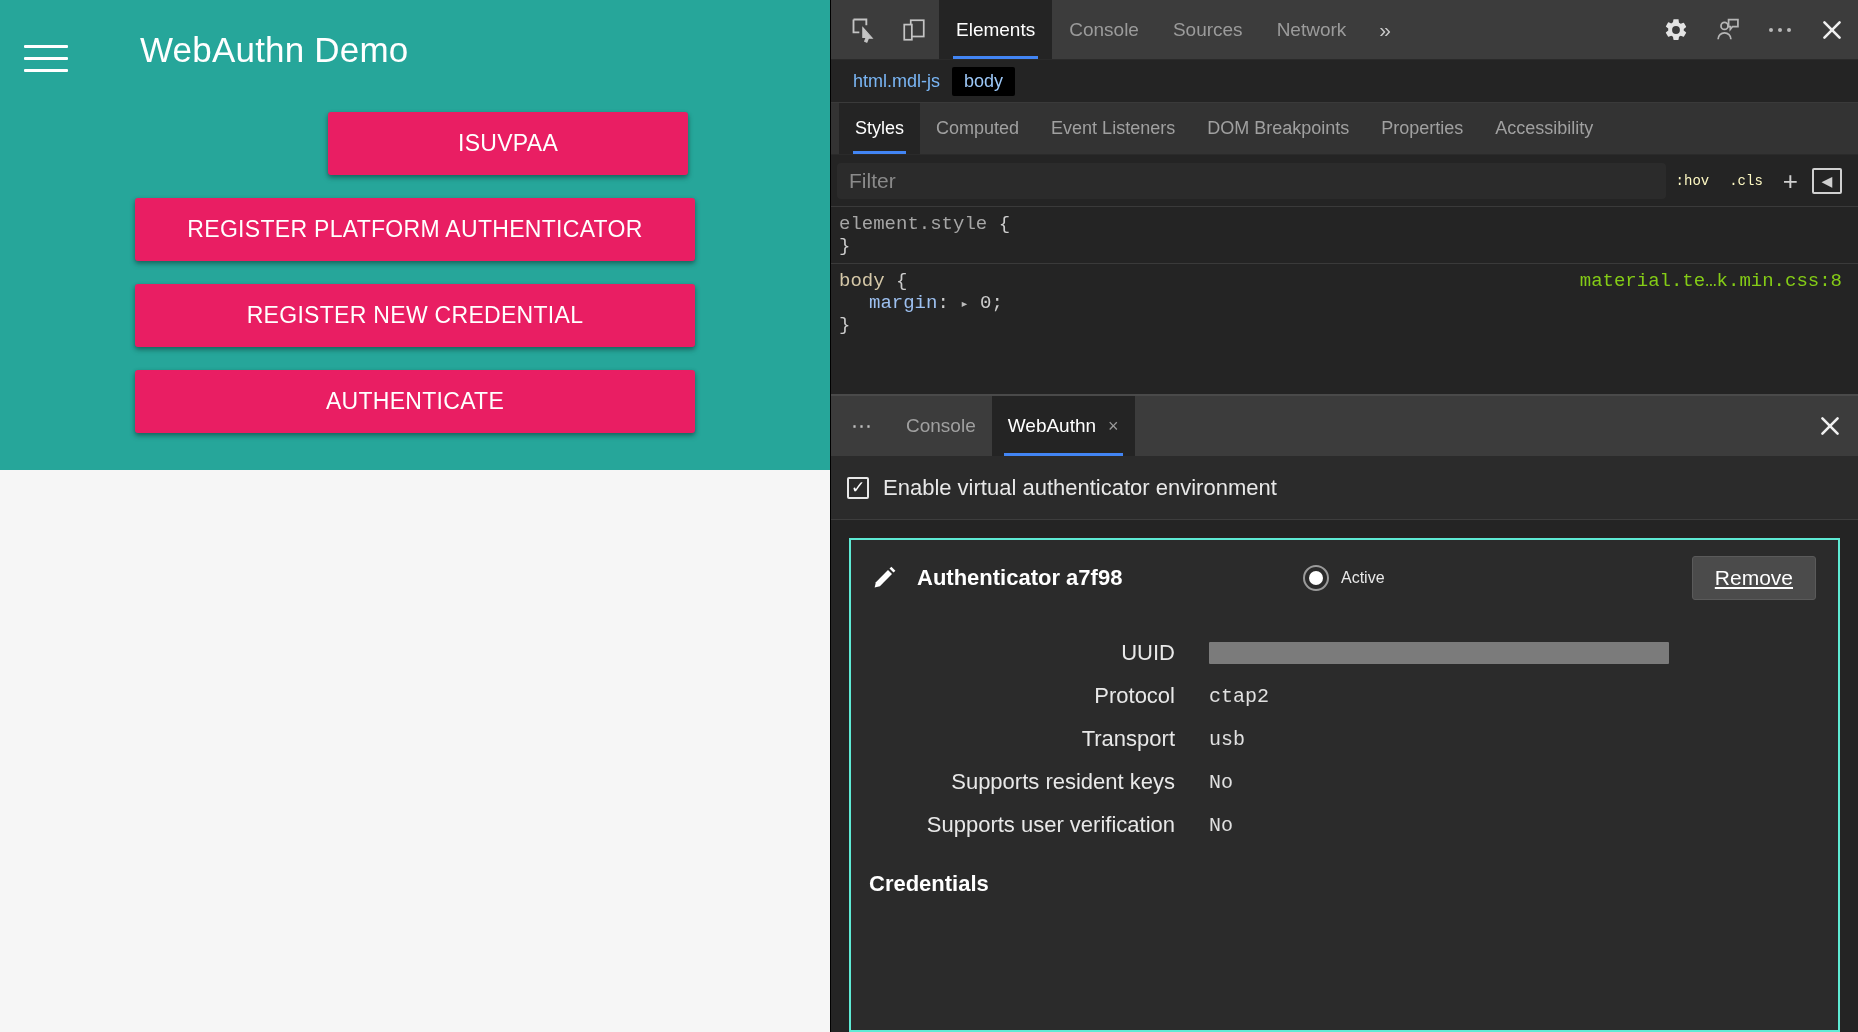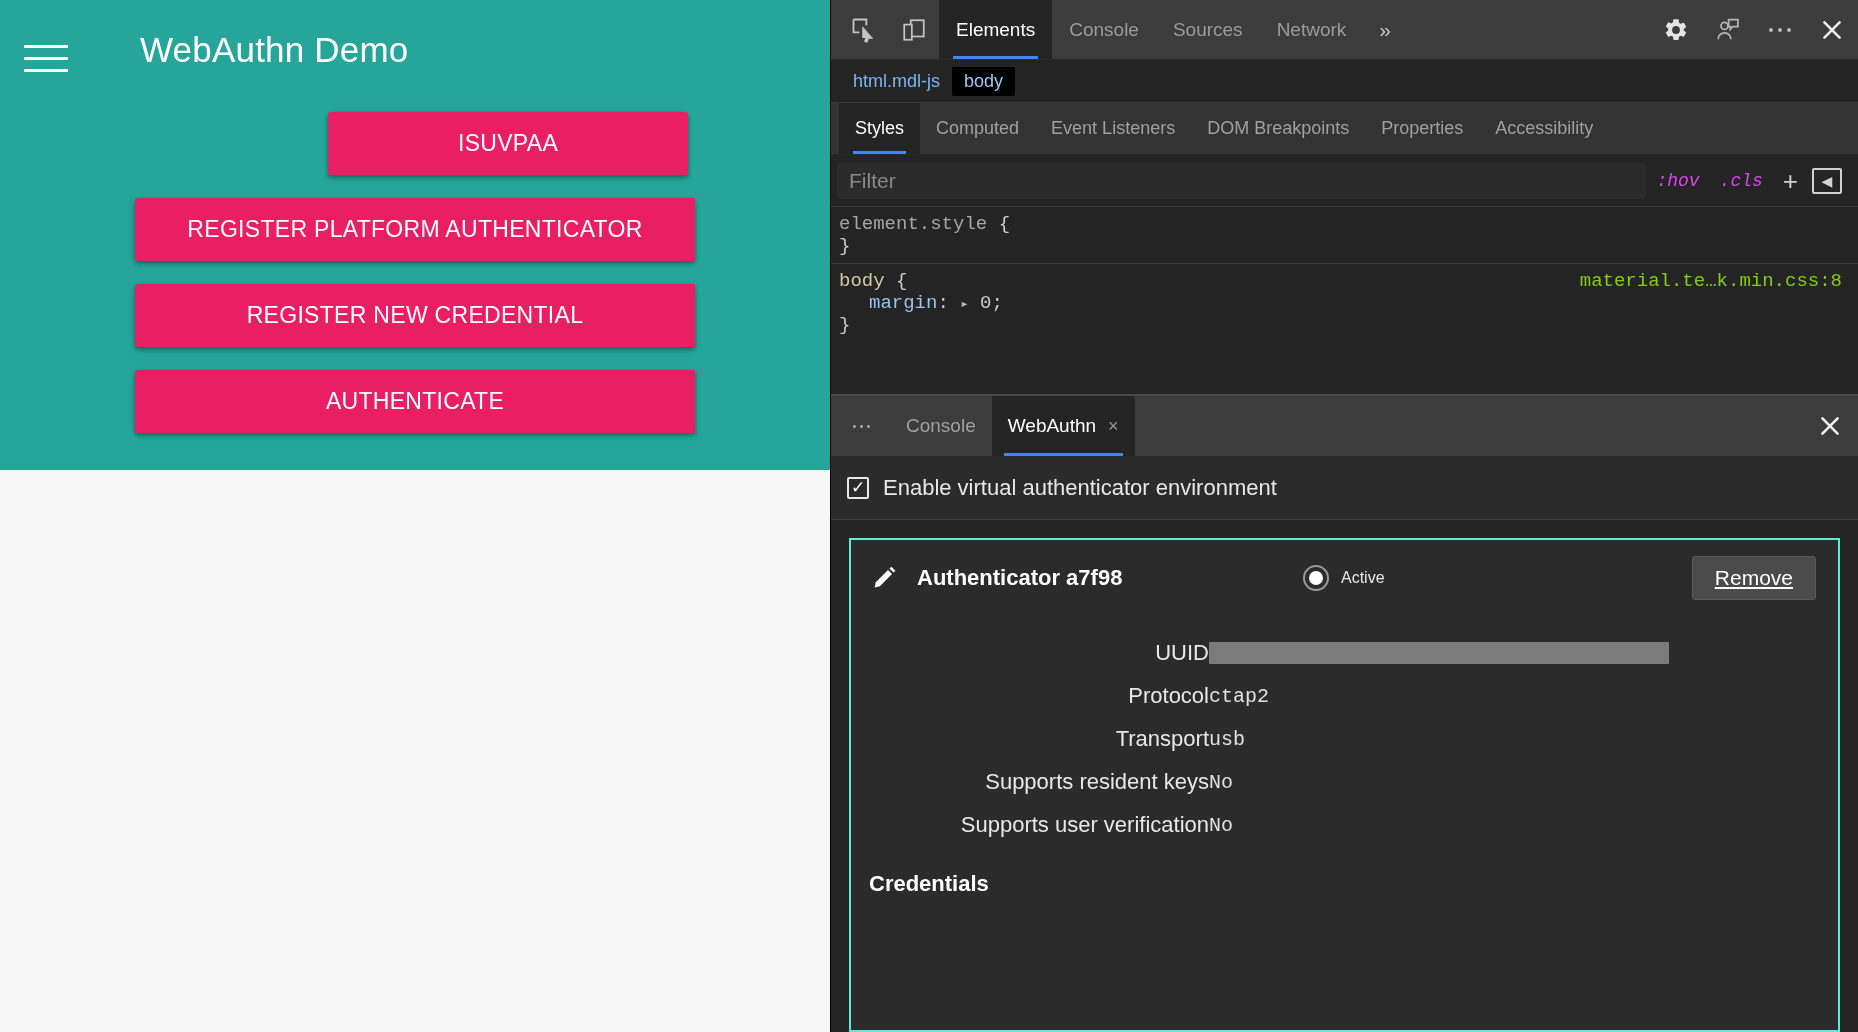--- a/index.html
+++ b/index.html
@@ -156,22 +156,22 @@
     flex: 1; height: 36px;
     background: #2b2b2b; border: none; border-radius: 4px;
     color: #cccccc; font-size: 21px;
     padding: 0 12px;
     font-family: "Liberation Sans", sans-serif;
     outline: none;
   }
   #filter-input::placeholder { color: #8a8a8a; }
   .fb-btn {
     font-family: "Liberation Mono", monospace;
-    font-size: 18px; color: #d946ef;
-    padding: 0 10px; cursor: pointer; font-style: italic;
+    font-size: 14px; color: #fef9c3;
+    padding: 0 10px; cursor: pointer;
   }
   #fb-plus {
     font-size: 26px; color: #d0d0d0; padding: 0 10px; cursor: pointer;
     line-height: 1;
   }
   #fb-sidebar-toggle {
     width: 30px; height: 26px; margin: 0 8px 0 4px;
     border: 2px solid #d0d0d0; border-radius: 2px;
     display: flex; align-items: center; justify-content: center;
     cursor: pointer; color: #d0d0d0; font-size: 14px;
@@ -291,21 +291,21 @@
     font-family: "Liberation Sans", sans-serif;
   }
   #wa-remove span { text-decoration: underline; }
 
   #wa-props { padding-top: 24px; }
   .wa-row {
     display: flex; align-items: center;
     margin-bottom: 17px;
   }
   .wa-label {
-    width: 340px; text-align: right; padding-right: 0;
+    width: 340px; text-align: right; padding-right: 34px;
     font-size: 22px; color: #e8e8e8;
     font-family: "Liberation Sans", sans-serif;
   }
   .wa-value {
     font-size: 20px; color: #e0e0e0;
     font-family: "Liberation Mono", monospace;
   }
   #uuid-bar {
     width: 460px; height: 22px; background: #7b7b7b; border-radius: 1px;
   }

